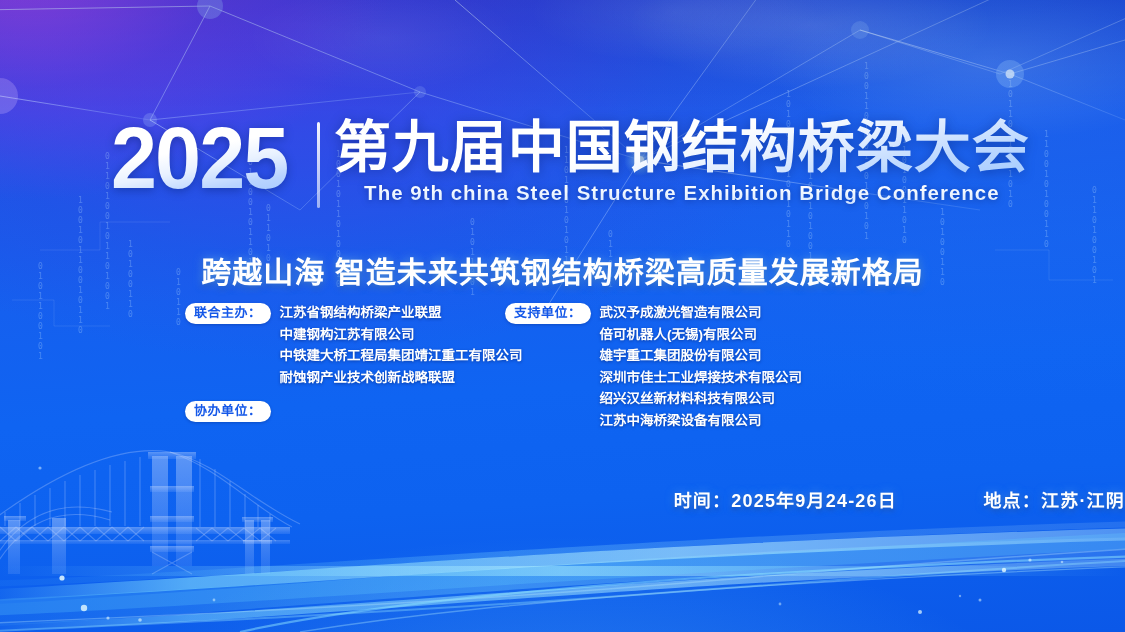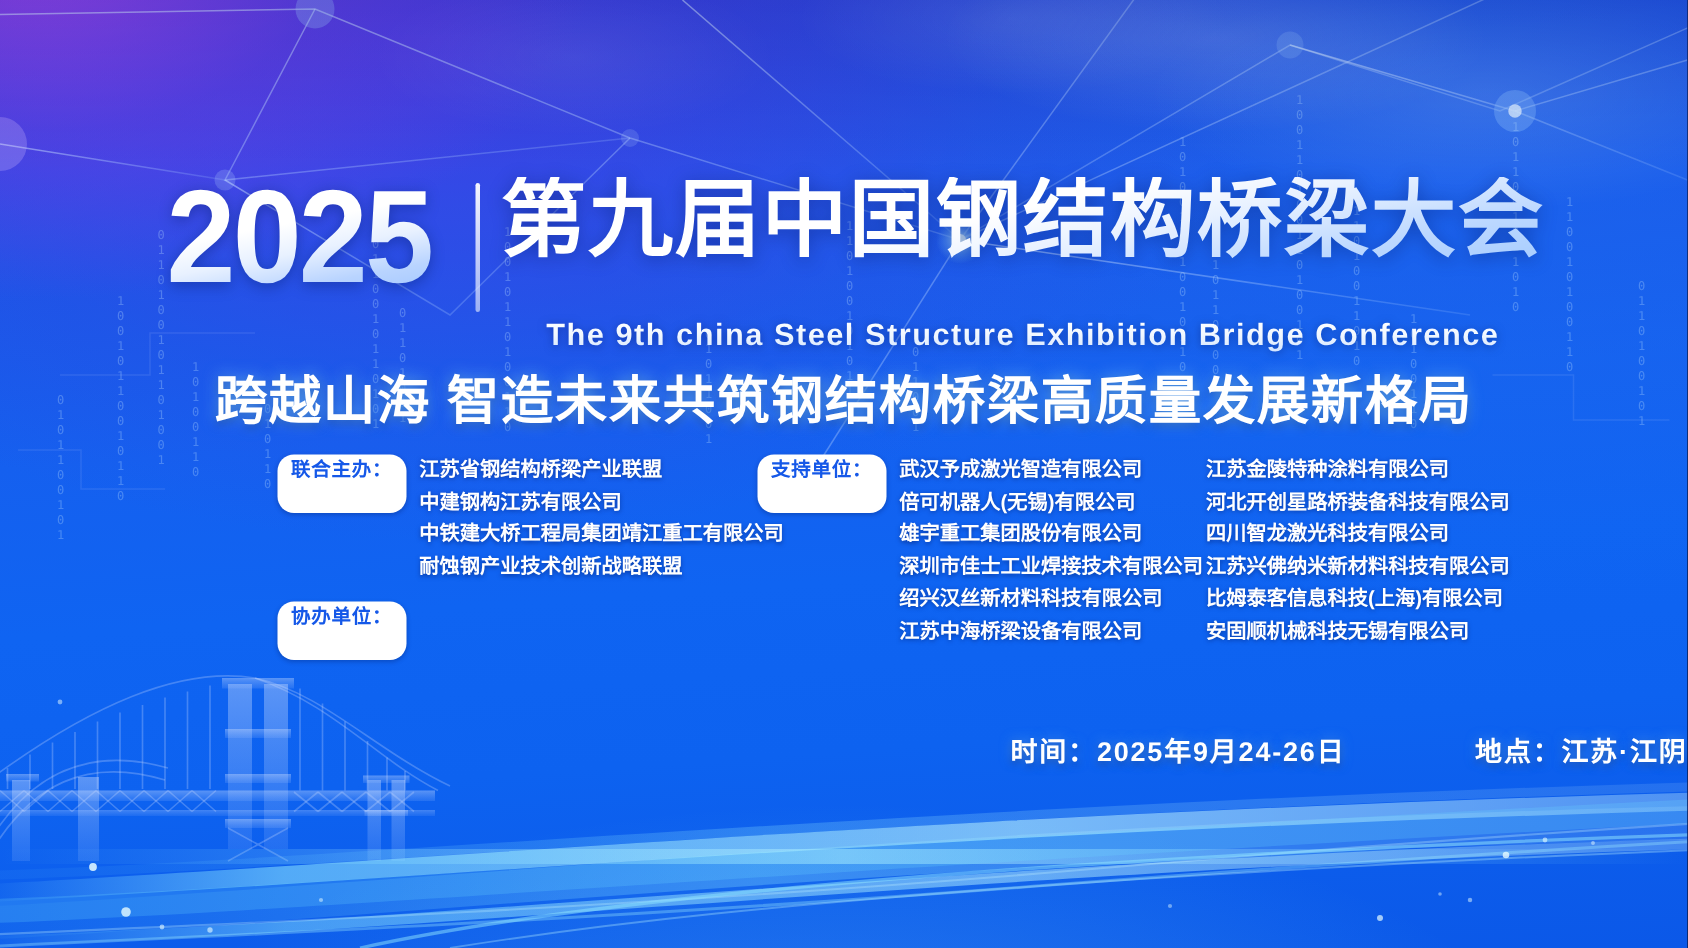--- a/index.html
+++ b/index.html
@@ -44,56 +44,56 @@
     font-family:"Liberation Sans","DejaVu Sans",sans-serif;
     font-size:88px;font-weight:700;line-height:.92;letter-spacing:-2px;
     transform:scaleX(.94);transform-origin:left center;
     background:linear-gradient(170deg,#ffffff 0%,#ffffff 40%,#e8f1ff 58%,#b9d4ff 78%,#9ec4ff 100%);
     -webkit-background-clip:text;background-clip:text;color:transparent;
     filter:drop-shadow(0 2px 5px rgba(6,32,110,.45));
     padding-right:6px;
   }
   .vbar{width:3px;height:86px;margin:4px 14px 0 12px;
         background:linear-gradient(180deg,rgba(255,255,255,.95),rgba(255,255,255,.55));border-radius:2px;}
-  .cnTitleWrap{display:flex;flex-direction:column;gap:31px;}
+  .cnTitleWrap{display:flex;flex-direction:column;}
   .cnTitle{
     font-size:57px;font-weight:700;line-height:1.02;letter-spacing:1px;
     background:linear-gradient(168deg,#ffffff 0%,#ffffff 46%,#e6f0ff 62%,#bcd8ff 82%,#a6ccff 100%);
     -webkit-background-clip:text;background-clip:text;color:transparent;
     filter:drop-shadow(0 2px 6px rgba(6,32,110,.45));
     white-space:nowrap;
   }
   .enTitle{
     margin-top:5px;
     font-size:20.5px;font-weight:700;letter-spacing:1.0px;white-space:nowrap;
     background:linear-gradient(180deg,#ffffff 0%,#f2f8ff 45%,#cfe2ff 100%);
     -webkit-background-clip:text;background-clip:text;color:transparent;
     text-align:center;
     filter:drop-shadow(0 1px 3px rgba(6,32,110,.5));
   }
 
   .slogan{
-    position:absolute;left:0;right:0;top:238px;text-align:center;
-    font-size:35px;font-weight:700;letter-spacing:1px;color:#ffffff;
+    position:absolute;left:0;right:0;top:248px;text-align:center;
+    font-size:30px;font-weight:700;letter-spacing:1px;color:#ffffff;
     text-shadow:0 0 10px rgba(110,190,255,.75),0 2px 6px rgba(5,30,105,.55);
     white-space:nowrap;
   }
 
   .orgs{position:absolute;left:185px;top:302px;width:860px;}
   .colset{display:flex;align-items:flex-start;}
   .colL{width:320px;}
   .colM{width:290px;}
   .colR{width:250px;}
 
   .grp{display:flex;align-items:flex-start;margin-bottom:2px;}
   .pill{
     flex:0 0 auto;
     background:#ffffff;color:#1558e8;
     font-size:13px;font-weight:700;letter-spacing:.5px;
-    padding:2px 9px 21px;border-radius:11px;
+    padding:2px 9px 3px;border-radius:11px;
     line-height:16px;white-space:nowrap;
     box-shadow:0 1px 3px rgba(3,25,95,.30);
     margin-top:1px;
   }
   .names{margin-left:9px;}
   .nm{
     color:#ffffff;font-size:13.5px;font-weight:700;line-height:21.5px;white-space:nowrap;
     text-shadow:0 1px 3px rgba(5,30,105,.55);
   }
   .colR .nm{line-height:21.5px;}
@@ -513,30 +513,20 @@
               <div class="nm">武汉予成激光智造有限公司</div>
               <div class="nm">倍可机器人(无锡)有限公司</div>
               <div class="nm">雄宇重工集团股份有限公司</div>
               <div class="nm">深圳市佳士工业焊接技术有限公司</div>
               <div class="nm">绍兴汉丝新材料科技有限公司</div>
               <div class="nm">江苏中海桥梁设备有限公司</div>
             </div>
           </div>
         </div>
 
-        <div class="colR">
-          <div class="names">
-            <div class="nm">江苏金陵特种涂料有限公司</div>
-            <div class="nm">河北开创星路桥装备科技有限公司</div>
-            <div class="nm">四川智龙激光科技有限公司</div>
-            <div class="nm">江苏兴佛纳米新材料科技有限公司</div>
-            <div class="nm">比姆泰客信息科技(上海)有限公司</div>
-            <div class="nm">安固顺机械科技无锡有限公司</div>
-          </div>
-        </div>
 
       </div>
     </div>
 
     <div class="footer">
       <span>时间：</span><span>2025年9月24-26日</span>
       <span class="gap"></span>
       <span>地点：</span><span>江苏·江阴</span>
     </div>
 

